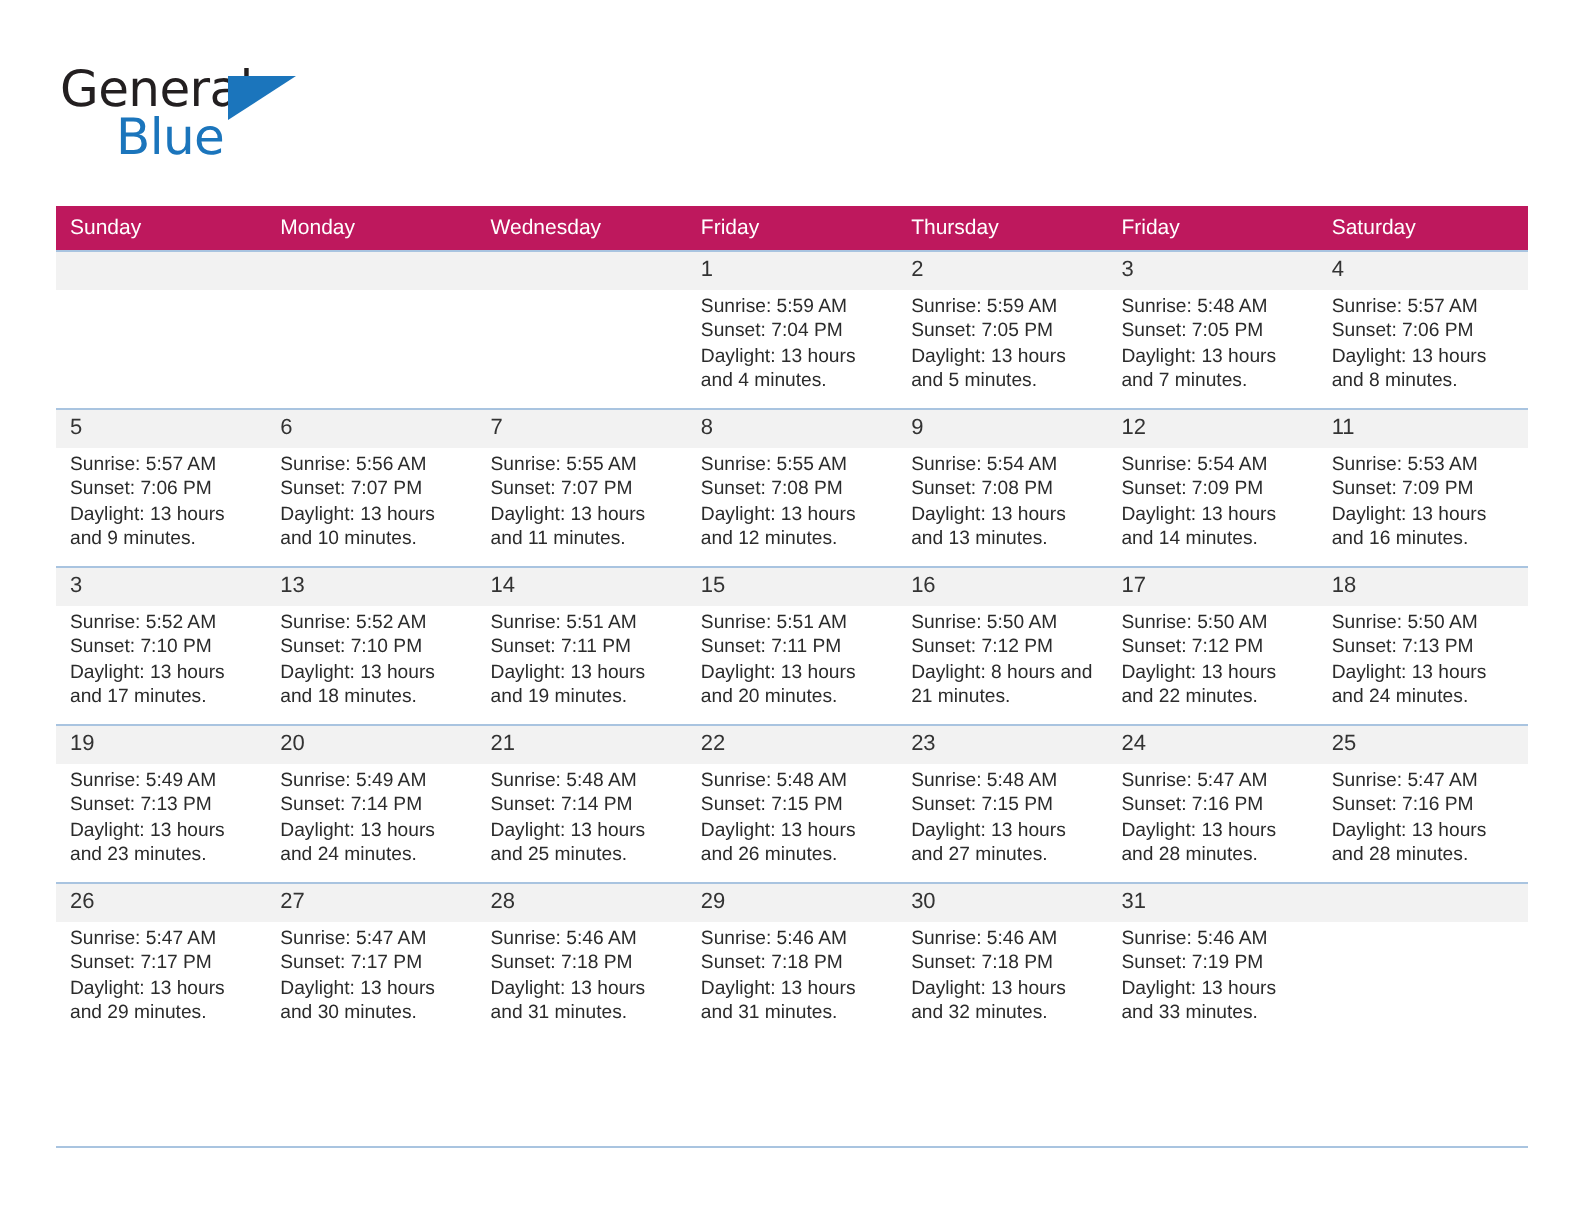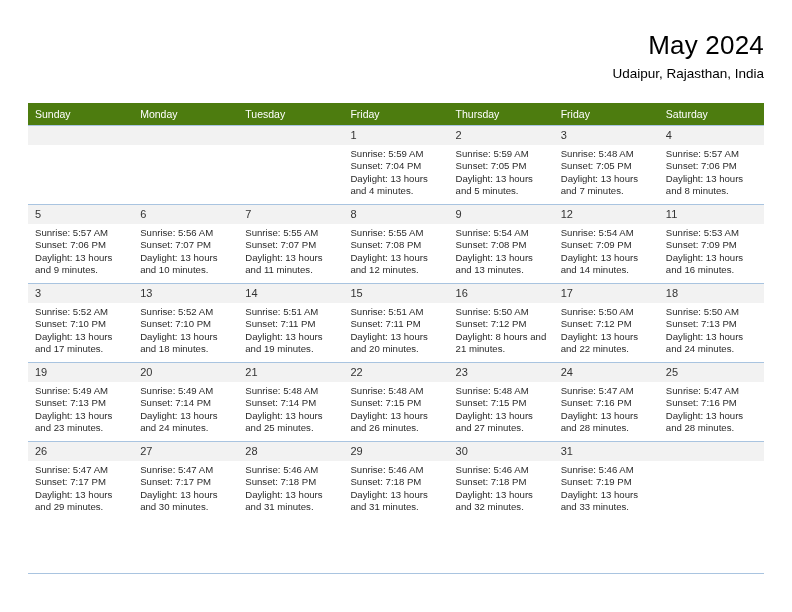--- a/index.html
+++ b/index.html
@@ -89,21 +89,21 @@
   
   .calendar {
     position: absolute;
     left: 28px;
     top: 103px;
     width: 736px;
     border-collapse: collapse;
     table-layout: fixed;
   }
   .calendar th {
-    background: #4d7c0f;
+    background: #be185d;
     color: #ffffff;
     font-size: 10.5px;
     font-weight: normal;
     text-align: left;
     padding: 5px 0 5px 7px;
     height: 12px;
     border: none;
   }
   .calendar td {
     vertical-align: top;
@@ -143,32 +143,33 @@
     height: 1px;
     background: #a9c4e0;
   }
 </style>
 </head>
 <body>
 
 <div class="page">
 
   <div class="header">
-    <div class="title-block">
-      <div class="cal-title">May 2024</div>
-      <div class="cal-subtitle">Udaipur, Rajasthan, India</div>
+    <div class="logo">
+      <span class="logo-general">General</span>
+      <span class="logo-tri"></span>
+      <span class="logo-blue">Blue</span>
     </div>
   </div>
 
   <table class="calendar">
     <thead>
       <tr>
         <th>Sunday</th>
         <th>Monday</th>
-        <th>Tuesday</th>
+        <th>Wednesday</th>
         <th>Friday</th>
         <th>Thursday</th>
         <th>Friday</th>
         <th>Saturday</th>
       </tr>
     </thead>
     <tbody>
         <tr>
           <td class="empty">
             <div class="daynum"></div>

